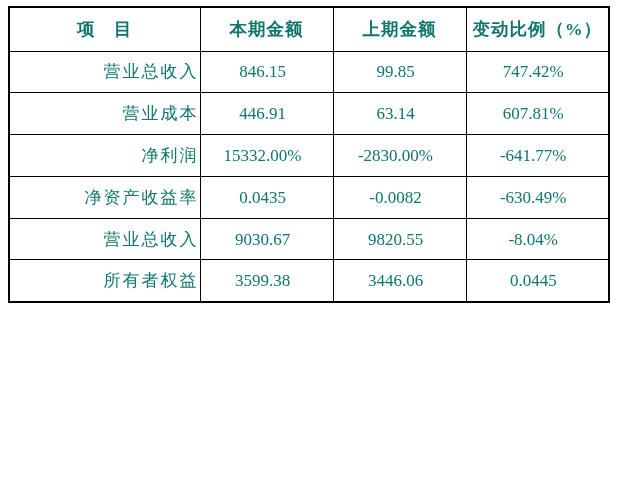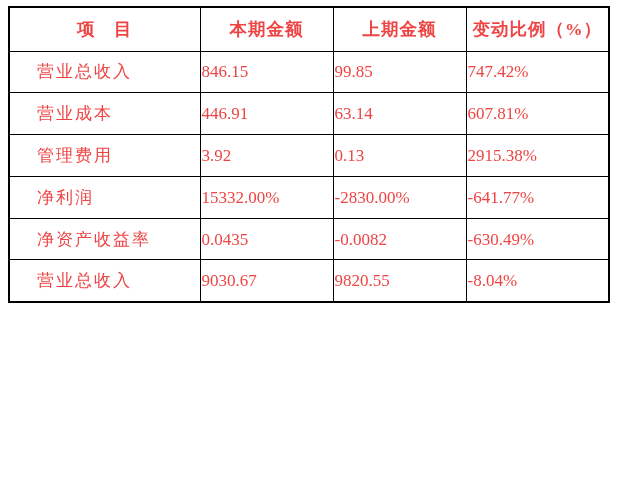--- a/index.html
+++ b/index.html
@@ -9,21 +9,21 @@
     height: 480px;
     background: #ffffff;
     overflow: hidden;
   }
   .page {
     position: relative;
     width: 622px;
     height: 480px;
     background: #ffffff;
     font-family: "Liberation Serif", "DejaVu Serif", serif;
-    color: #ef4444;
+    color: #0f766e;
   }
   table.fin-table {
     position: absolute;
     left: 8px;
     top: 6px;
     width: 600px;
     border-collapse: collapse;
     table-layout: fixed;
     background: #ffffff;
     border: 2px solid #000000;
@@ -42,27 +42,27 @@
     height: 44px;
     font-weight: bold;
     text-align: center;
     font-size: 17.5px;
     letter-spacing: 1px;
   }
   table.fin-table td {
     height: 41.8px;
   }
   td.item {
-    text-align: left;
+    text-align: right;
     padding-left: 27px;
     letter-spacing: 2px;
     margin-left: 48px;
   }
   td.num {
-    text-align: left;
+    text-align: center;
     padding-right: 9px;
   }
   col.c1 { width: 191px; }
   col.c2 { width: 133px; }
   col.c3 { width: 133px; }
   col.c4 { width: 143px; }
 </style>
 </head>
 <body>
 
@@ -89,38 +89,38 @@
         <td class="num">99.85</td>
         <td class="num">747.42%</td>
       </tr>
       <tr>
         <td class="item">营业成本</td>
         <td class="num">446.91</td>
         <td class="num">63.14</td>
         <td class="num">607.81%</td>
       </tr>
       <tr>
-        <td class="item">管理费用</td>
-        <td class="num">3.92</td>
-        <td class="num">0.13</td>
-        <td class="num">2915.38%</td>
-      </tr>
-      <tr>
         <td class="item">净利润</td>
         <td class="num">15332.00%</td>
         <td class="num">-2830.00%</td>
         <td class="num">-641.77%</td>
       </tr>
       <tr>
         <td class="item">净资产收益率</td>
         <td class="num">0.0435</td>
         <td class="num">-0.0082</td>
         <td class="num">-630.49%</td>
       </tr>
       <tr>
         <td class="item">营业总收入</td>
         <td class="num">9030.67</td>
         <td class="num">9820.55</td>
         <td class="num">-8.04%</td>
       </tr>
+      <tr>
+        <td class="item">所有者权益</td>
+        <td class="num">3599.38</td>
+        <td class="num">3446.06</td>
+        <td class="num">0.0445</td>
+      </tr>
     </tbody>
   </table>
 </div>
 
 </body></html>

